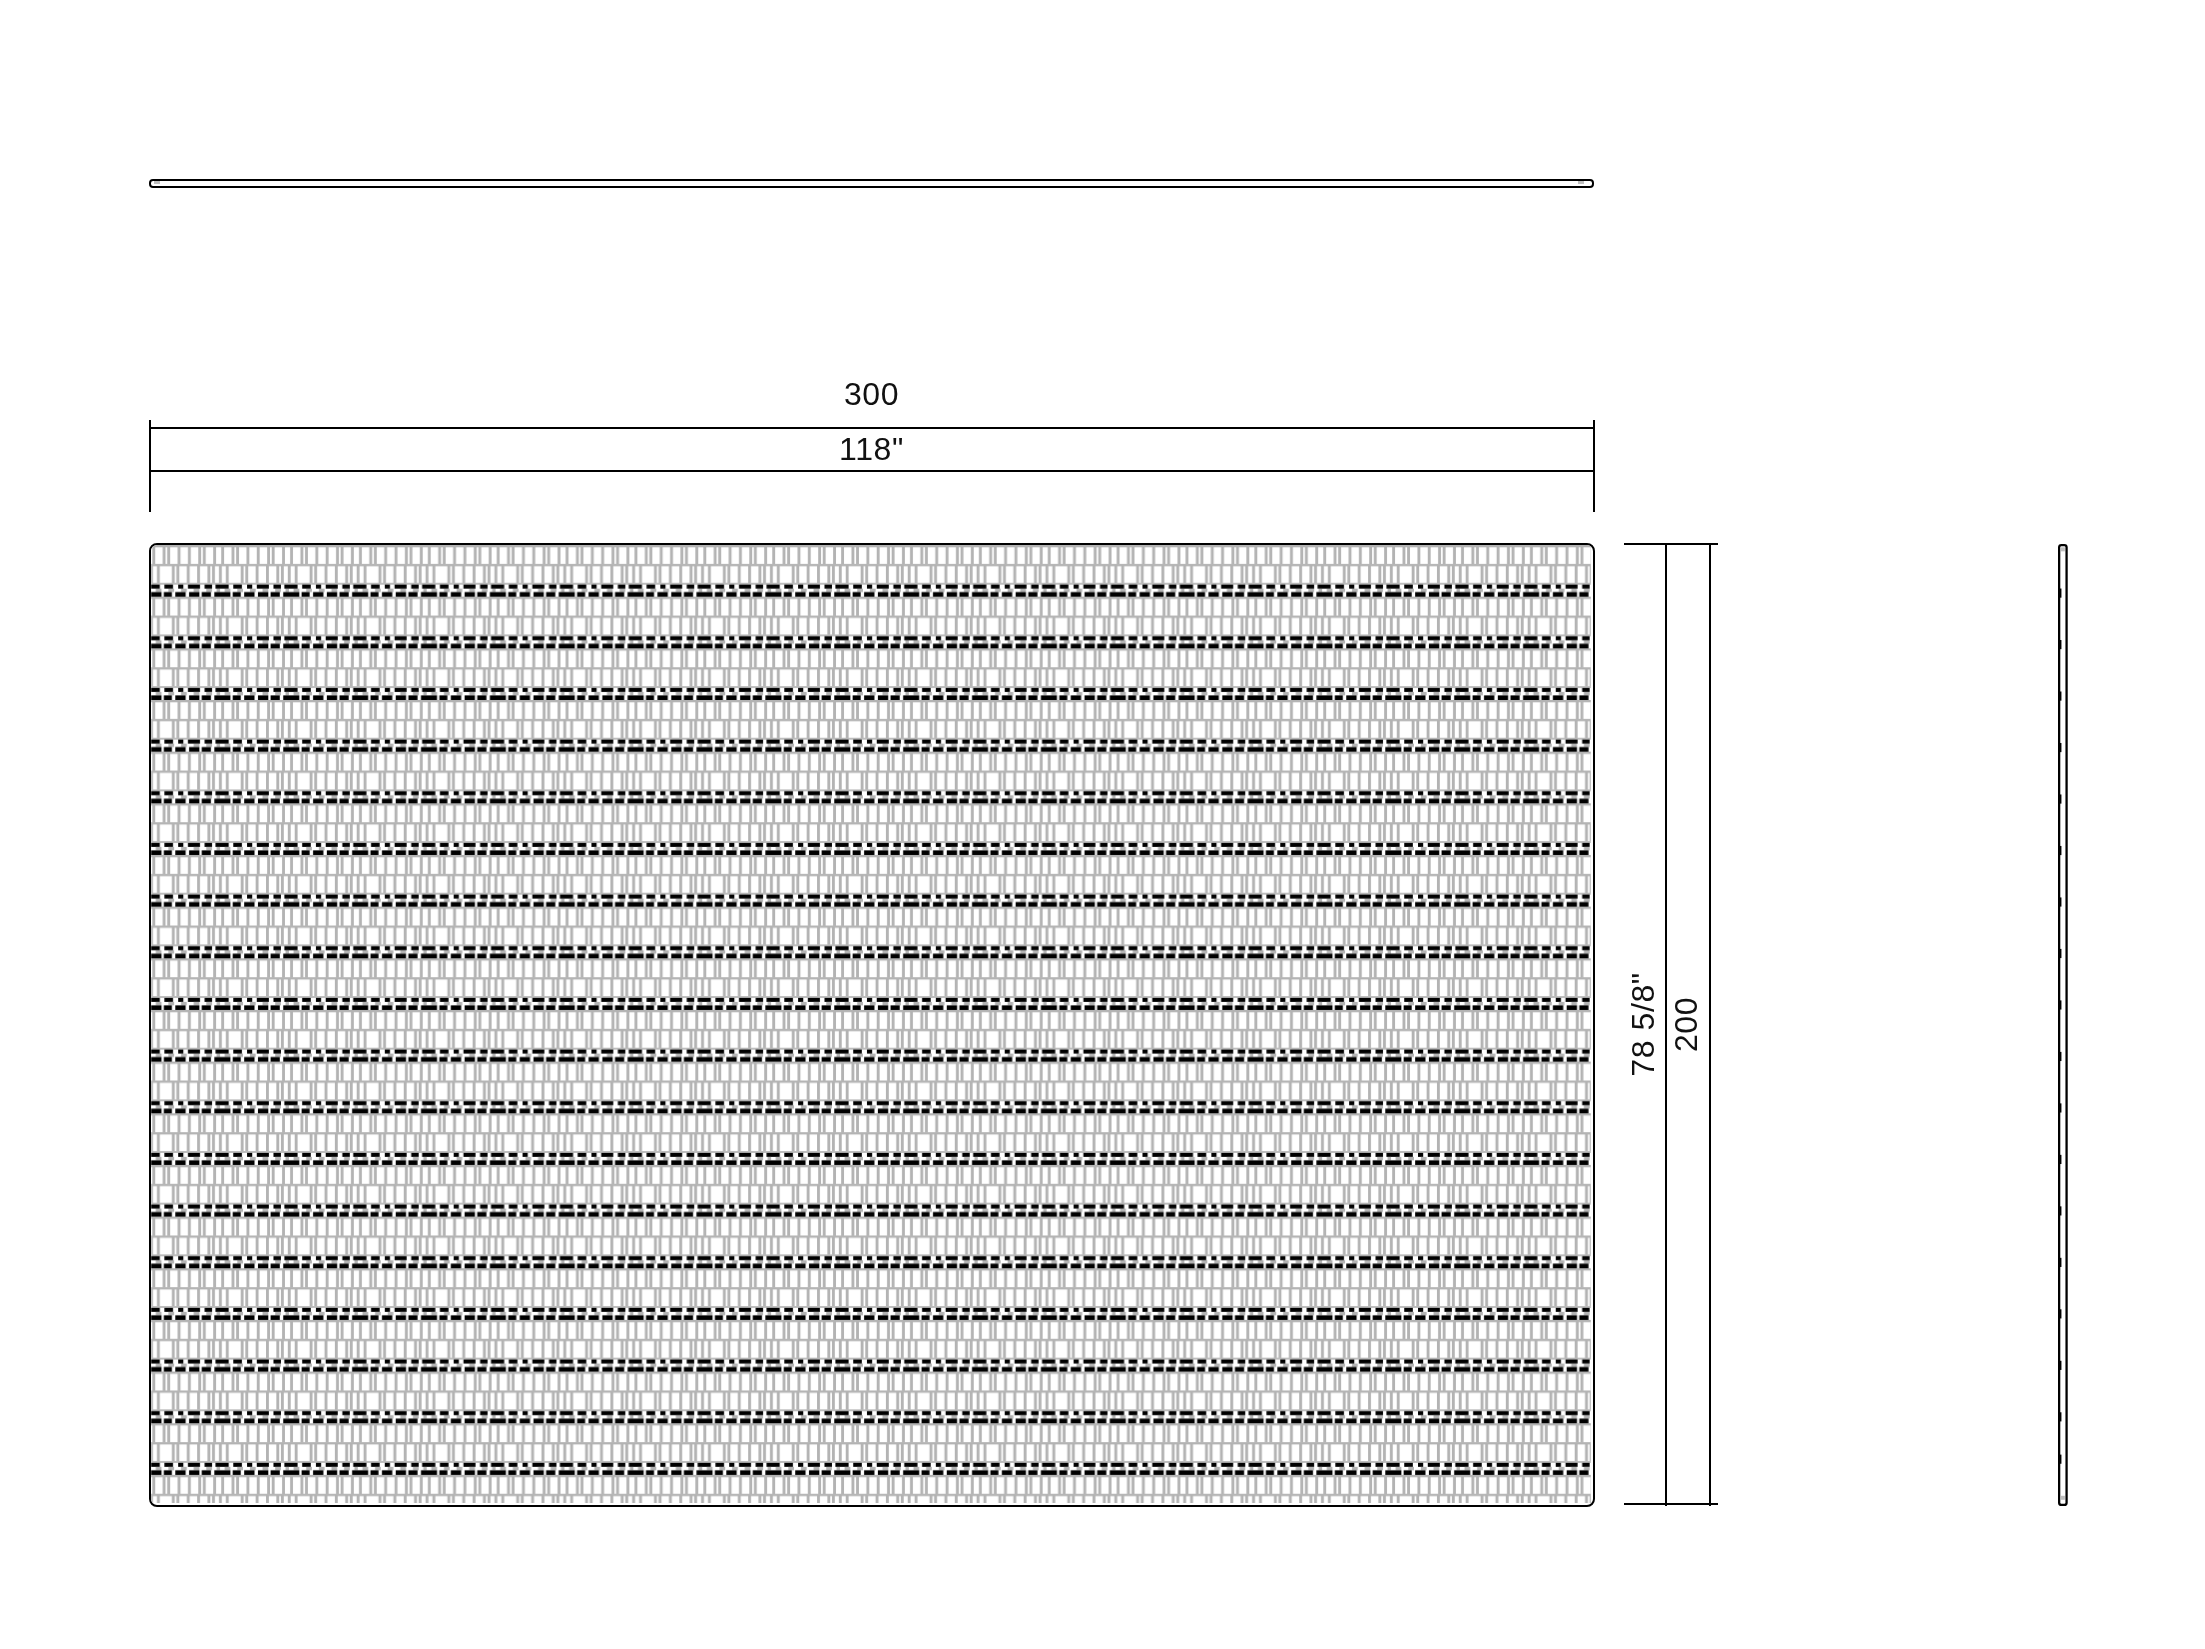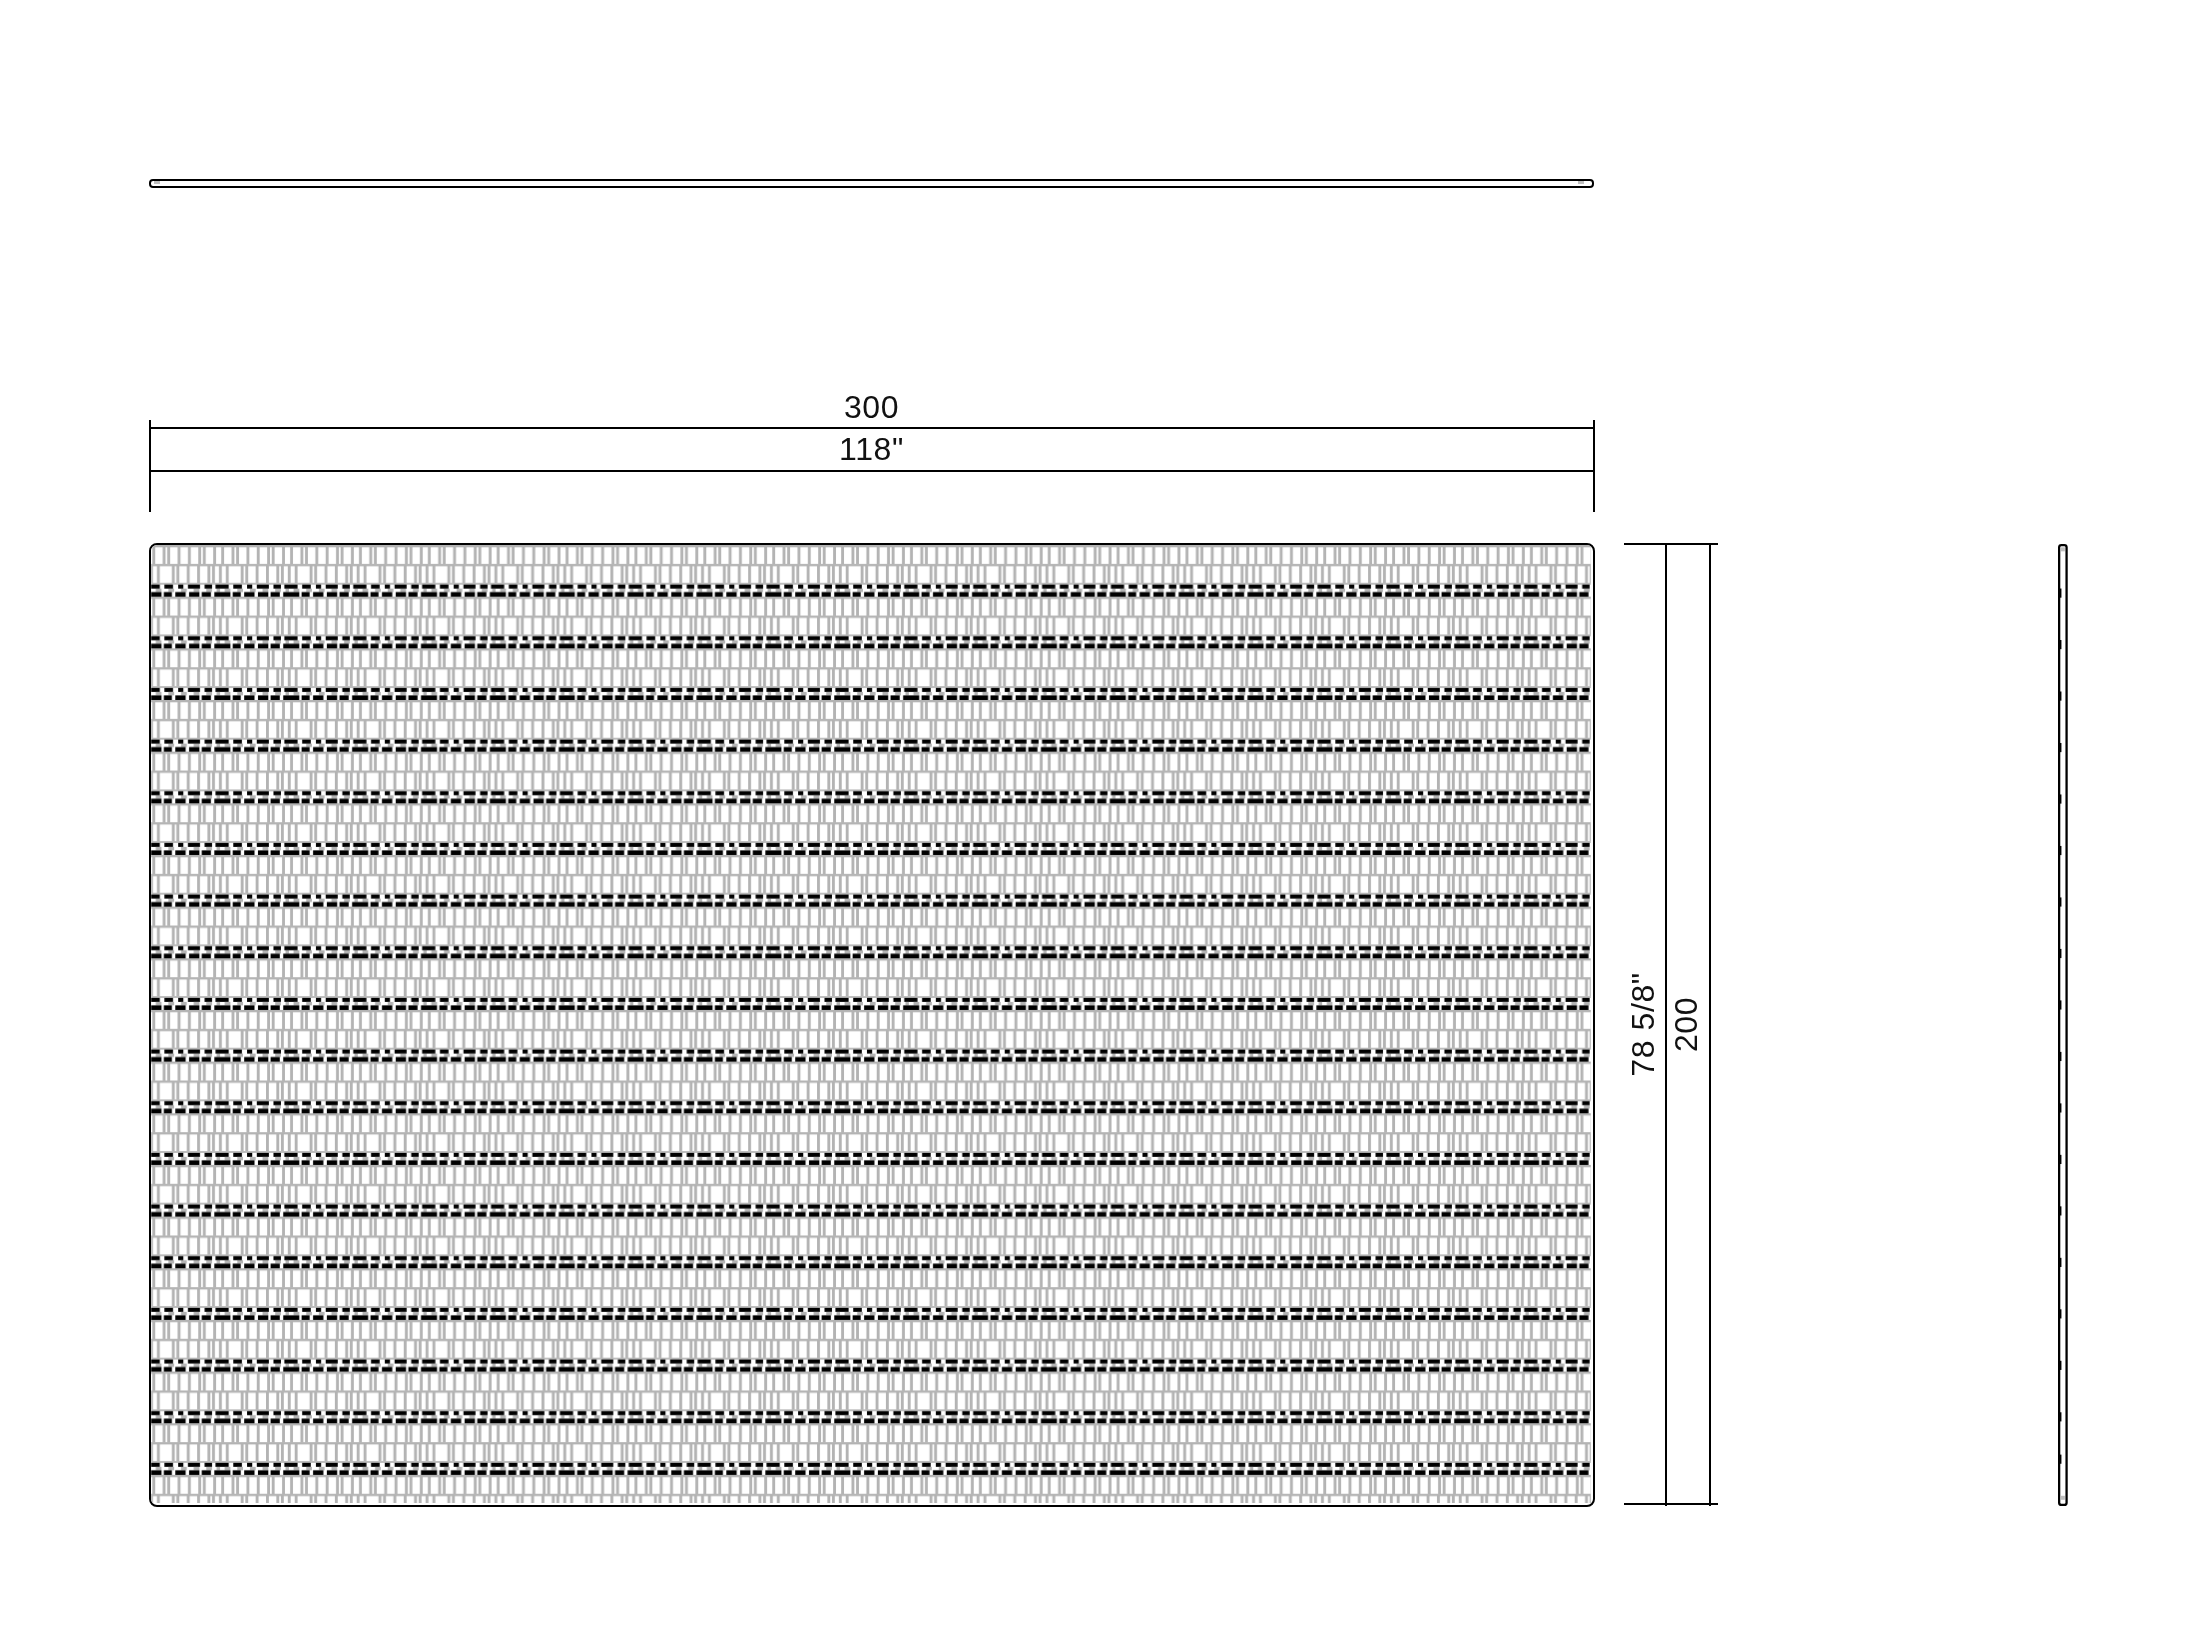--- a/index.html
+++ b/index.html
@@ -41,21 +41,21 @@
   .dim-label {
     position: absolute;
     font-size: 32px;
     line-height: 36px;
     letter-spacing: 0.6px;
     color: #111111;
     text-align: center;
     white-space: nowrap;
   }
   .dim-label.horiz { left: 149px; width: 1445px; }
-  .dim-label.w-cm { top: 389px; text-align: center; }
+  .dim-label.w-cm { top: 376px; text-align: center; }
   .dim-label.w-in { top: 431px; }
   .dim-label.vert {
     width: 459px; height: 37px; line-height: 37px;
     transform: rotate(-90deg);
   }
   .dim-label.h-in { left: 1414px; top: 1006px; }  
   .dim-label.h-cm { left: 1457px; top: 1006px; }  
 
   
   .rug {

